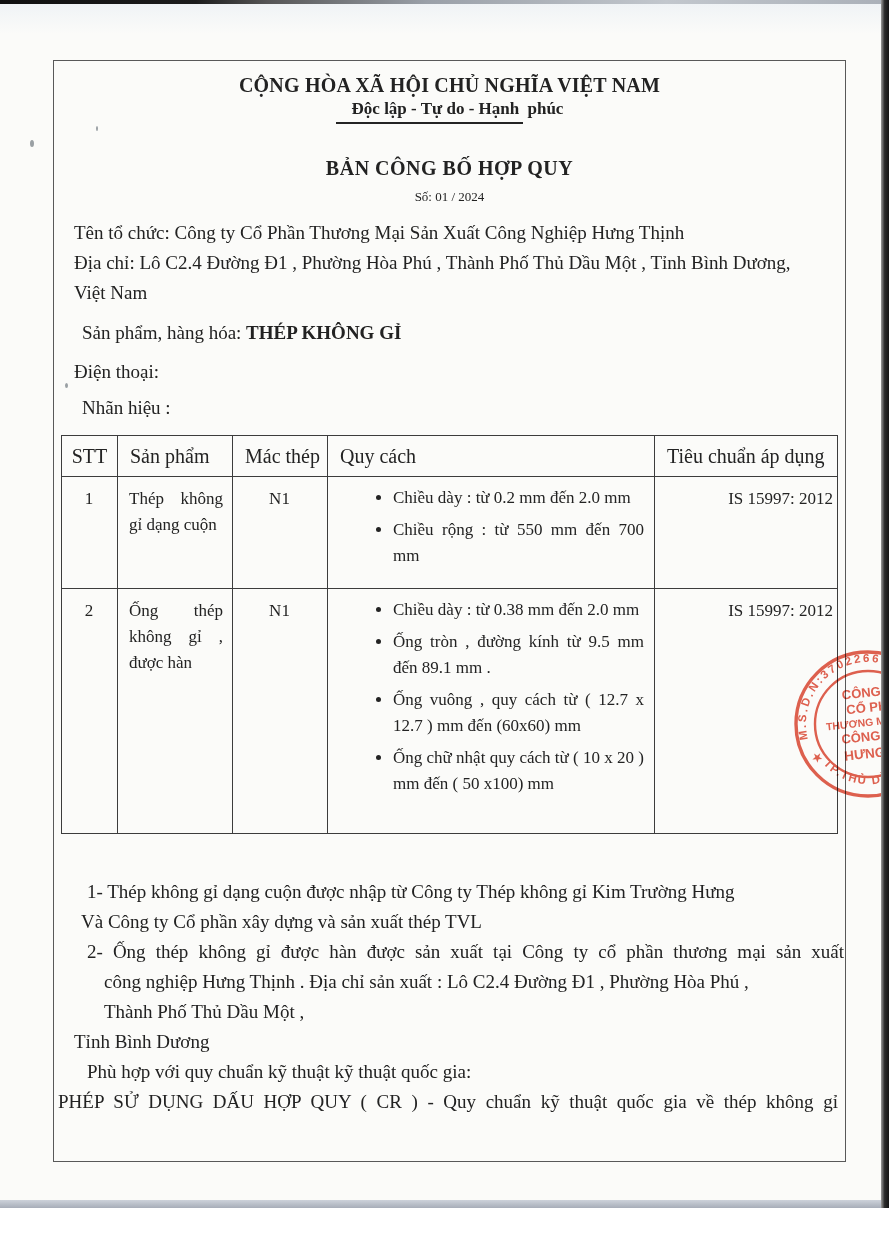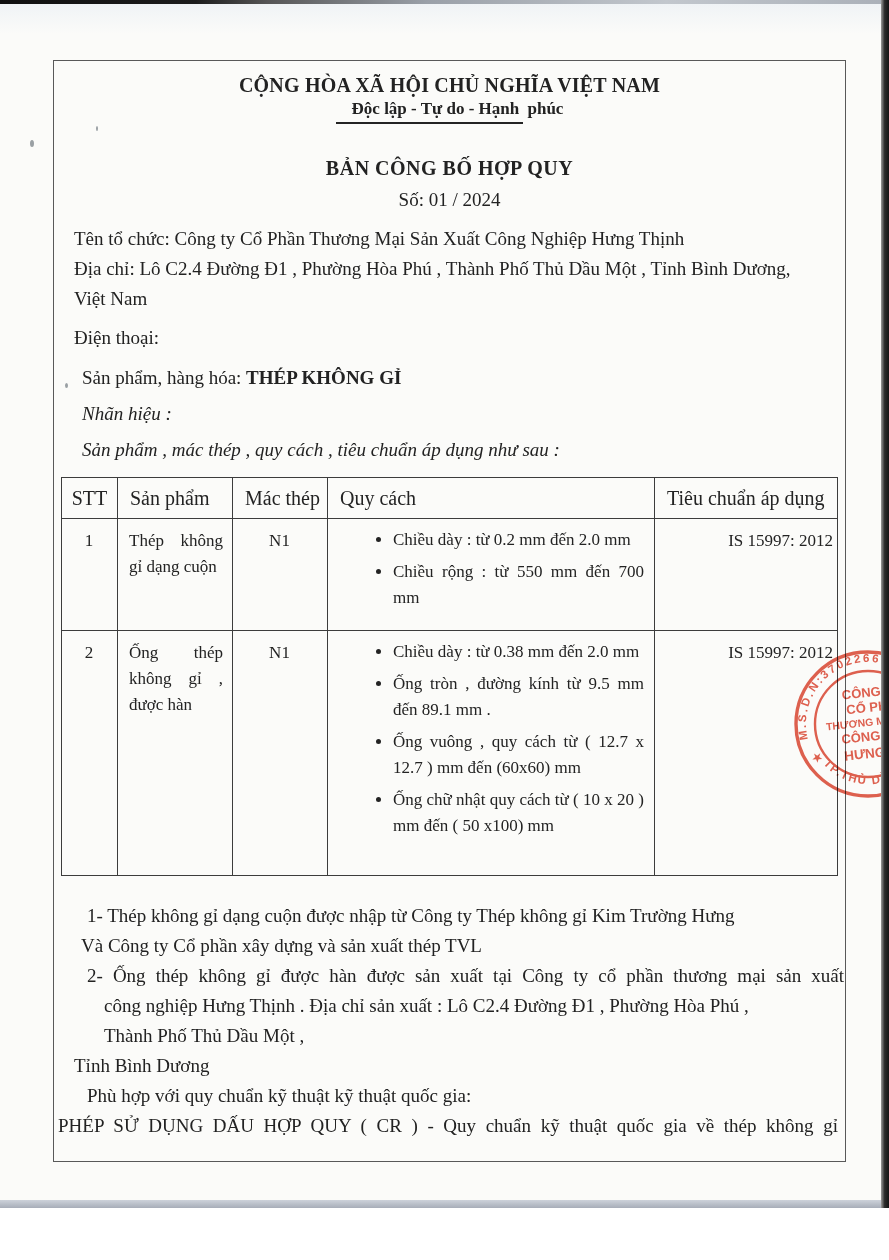--- a/index.html
+++ b/index.html
@@ -21,27 +21,27 @@
 
   .frame {
     position:absolute; left:53px; top:60px; width:793px; height:1102px;
     border:1.6px solid #595959; box-sizing:border-box; z-index:3;
   }
   .center { text-align:center; }
   .nat-title { margin-top:13px; font-size:20px; font-weight:bold; letter-spacing:.2px; }
   .motto { margin-top:2px; font-size:17px; font-weight:bold; }
   .motto .ul { display:inline-block; border-bottom:2px solid #242424; padding:0 4px 3px 16px; }
   .doc-title { margin-top:33px; font-size:20px; font-weight:bold; letter-spacing:.5px; }
-  .doc-no { margin-top:9px; font-size:19px; }
+  .doc-no { margin-top:9px; font-size:13px; }
 
   .para { font-size:19px; line-height:30px; margin:0 6px 0 20px; }
   .mt13 { margin-top:13px; }
   .mt9  { margin-top:9px; }
   .mt10 { margin-top:10px; }
-  .mt6  { margin-top:6px;font-style:italic; }
+  .mt6  { margin-top:6px; }
   .addr { width:742px; }
   .ind  { margin-left:28px; }
   .bold { font-weight:bold; }
 
   table.products {
     margin:12px 0 0 7px; border-collapse:collapse; table-layout:fixed;
     width:776px; font-size:17px; color:#232323;
   }
   .products th, .products td { border:1px solid #3c3c3c; }
   .products th {
@@ -52,21 +52,21 @@
   .products td { vertical-align:top; line-height:26px; }
   td.stt  { padding-top:9px; }
   td.prod { padding:9px 9px 0 11px; text-align:justify; }
   td.grade{ padding-top:9px; }
   td.std  { padding:9px 4px 0 12px;text-align:right; }
   ul.specs { margin:7px 0 0 0; padding:0 9px 0 64px; list-style:disc; }
   ul.specs li { margin-bottom:6px; text-align:justify; }
   tr.row1 td { height:101px; }
   tr.row2 td { height:234px; }
 
-  .notes { margin-top:25px; font-size:19px; line-height:30px;font-family:Liberation Serif, serif; }
+  .notes { margin-top:43px; font-size:19px; line-height:30px;font-family:Liberation Serif, serif; }
   .n-l1 { margin-left:33px; }
   .n-l2 { margin-left:27px; }
   .n-just { margin-right:1px; text-align:justify; text-align-last:justify; }
   .n-cont { margin-left:50px; }
   .prov { margin-left:20px; }
   .conf-label { margin-left:33px; }
   .conf-1 { margin-left:27px; margin-right:1px; text-align:justify; text-align-last:justify; }
   .conf-2 { margin-left:4px; margin-right:7px; text-align:justify; text-align-last:justify; }
 
   .stamp {
@@ -90,25 +90,24 @@
   <div class="frame">
 
     <div class="center nat-title">CỘNG HÒA XÃ HỘI CHỦ NGHĨA VIỆT NAM</div>
     <div class="center motto"><span class="ul">Độc lập - Tự do - Hạnh</span><span> phúc</span></div>
 
     <div class="center doc-title">BẢN CÔNG BỐ HỢP QUY</div>
     <div class="center doc-no">Số: 01 / 2024</div>
 
     <div class="para mt13">Tên tổ chức: Công ty Cổ Phần Thương Mại Sản Xuất Công Nghiệp Hưng Thịnh</div>
     <div class="para addr">Địa chỉ: Lô C2.4 Đường Đ1 , Phường Hòa Phú , Thành Phố Thủ Dầu Một , Tỉnh Bình Dương, Việt Nam</div>
+    <div class="para ind mt10"><span>Sản phẩm, hàng hóa: </span><span class="bold">THÉP KHÔNG GỈ</span></div>
+
     <div class="para mt9">Điện thoại:</div>
-
-    <div class="para ind mt10"><span>Sản phẩm, hàng hóa: </span><span class="bold">THÉP KHÔNG GỈ</span></div>
     <div class="para ind mt6">Nhãn hiệu :</div>
-    <div class="para ind mt6">Sản phẩm , mác thép , quy cách , tiêu chuẩn áp dụng như sau :</div>
 
     <table class="products">
       <colgroup>
         <col style="width:56px">
           <col style="width:115px">
           <col style="width:95px">
           <col style="width:327px">
           <col style="width:183px">
       </colgroup>
       <tbody>

